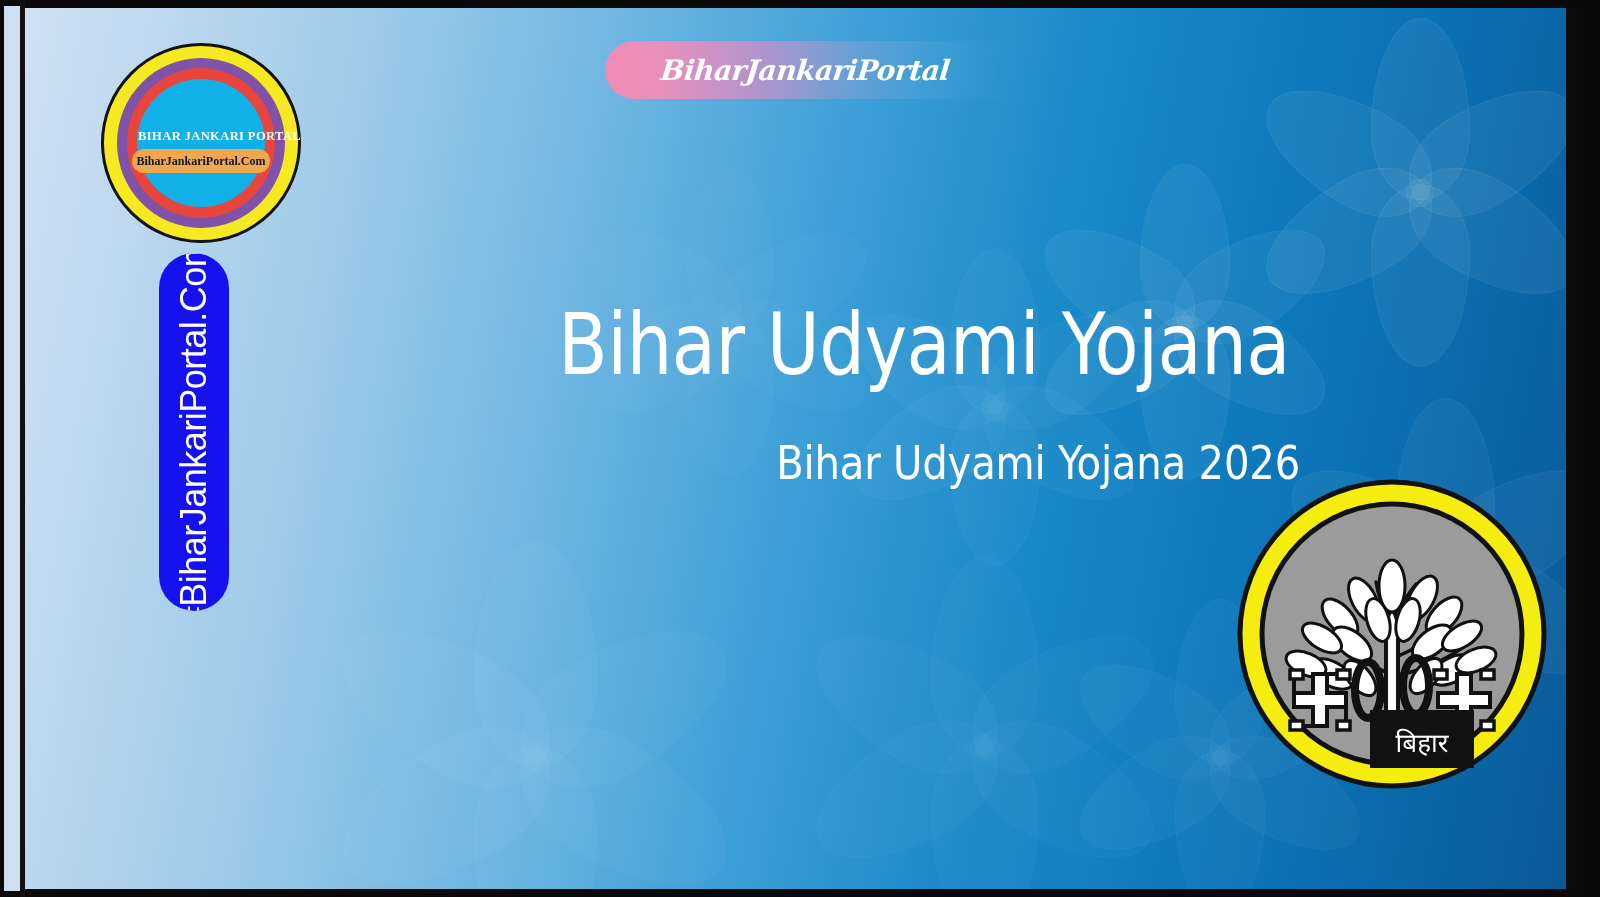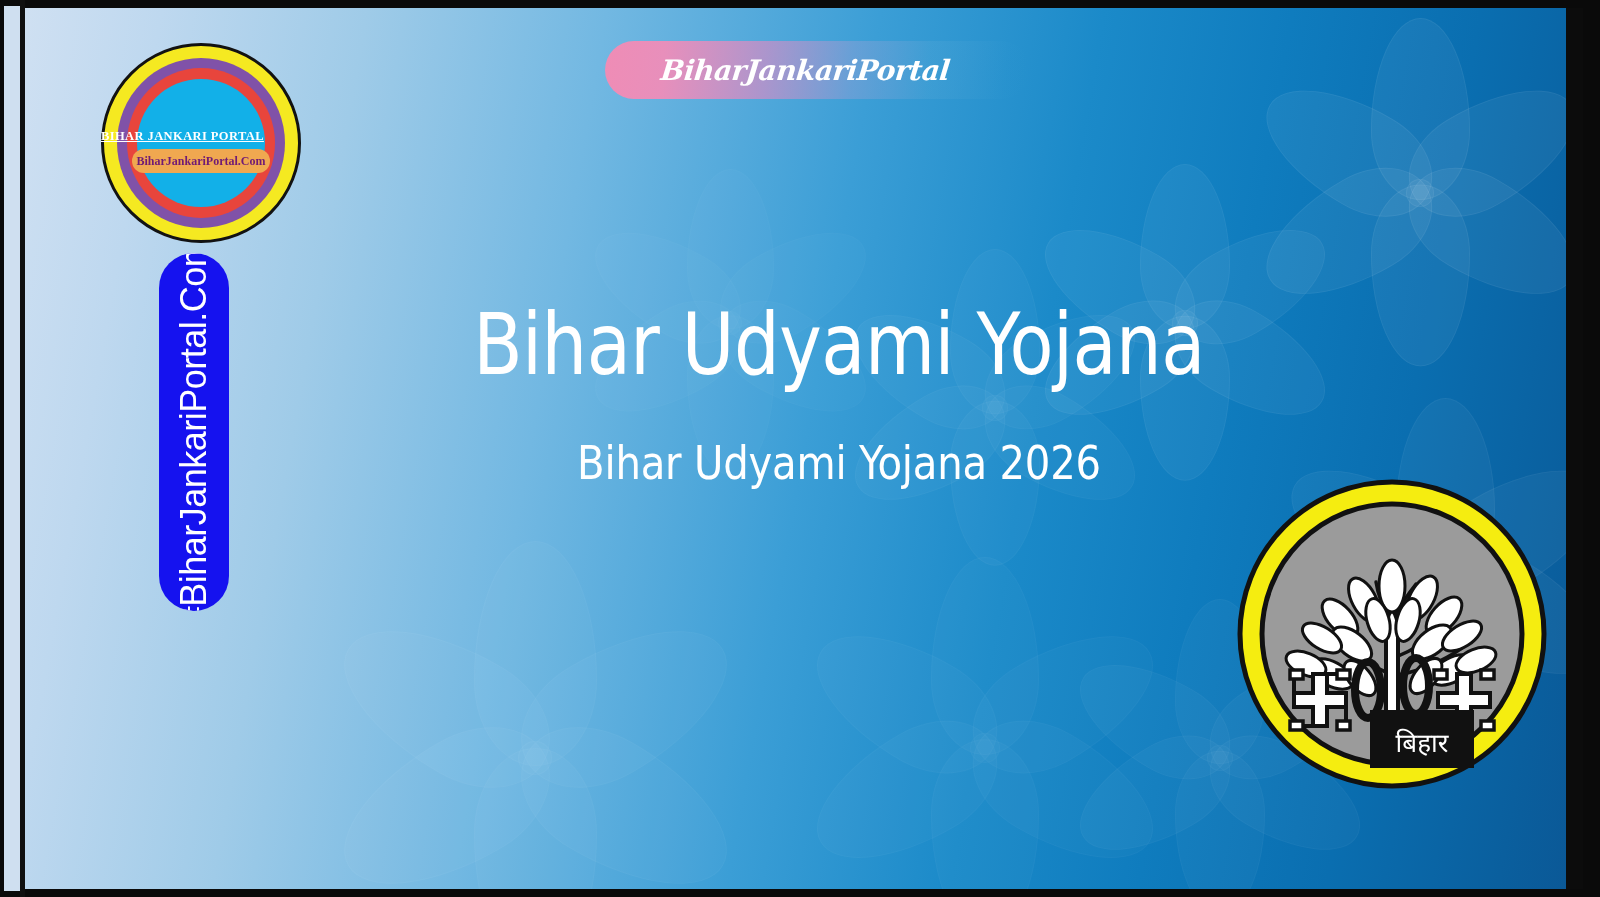--- a/index.html
+++ b/index.html
@@ -144,43 +144,42 @@
   }
   #ring-outer  { left:0;  top:0;  width:200px; height:200px; background:#f5e921; border:3px solid #121212; }
   #ring-purple { left:16px; top:15px; width:168px; height:170px; background:#8052a8; }
   #ring-red    { left:26px; top:25px; width:148px; height:150px; background:#e8453c; }
   #ring-inner  { left:36px; top:36px; width:128px; height:128px; background:#12b0e8; }
 
   #portal-logo-title {
     position: absolute;
     left: 0; right: 0;
     top: 86px;
-    text-align: left;
+    text-align: right;
     color: #ffffff;
     font-family: "Liberation Serif", serif;
     font-weight: 700;
     font-size: 12.5px;
     letter-spacing: 0.4px;
     white-space: nowrap;
-    text-decoration: underline;
   }
   #portal-logo-pill {
     position: absolute;
     left: 31px;
     top: 106px;
     width: 138px;
     height: 24px;
     border-radius: 12px;
     background: #f0a850;
     display: flex;
     align-items: center;
     justify-content: center;
   }
   #portal-logo-domain {
-    color: #701a75;
+    color: #0f172a;
     font-family: "Liberation Serif", serif;
     font-weight: 700;
     font-size: 12px;
     white-space: nowrap;
   }
 
   
   #hashtag-tag {
     position: absolute;
     left: 134px;
@@ -200,24 +199,24 @@
     font-weight: 400;
     font-size: 36px;
     letter-spacing: -0.5px;
     white-space: nowrap;
     transform: rotate(-90deg);
   }
 
   
   #headline-block {
     position: absolute;
-    left: 314px;
+    left: 300px;
     top: 290px;
     width: 1000px;
-    text-align: center;
+    text-align: right;
   }
   #slide-title {
     color: #ffffff;
     font-family: "DejaVu Sans Condensed", "Liberation Sans Narrow", "Liberation Sans", sans-serif;
     font-weight: 300;
     font-size: 86px;
     line-height: 1.08;
     letter-spacing: -0.5px;
     transform: scaleX(0.93);
   }

